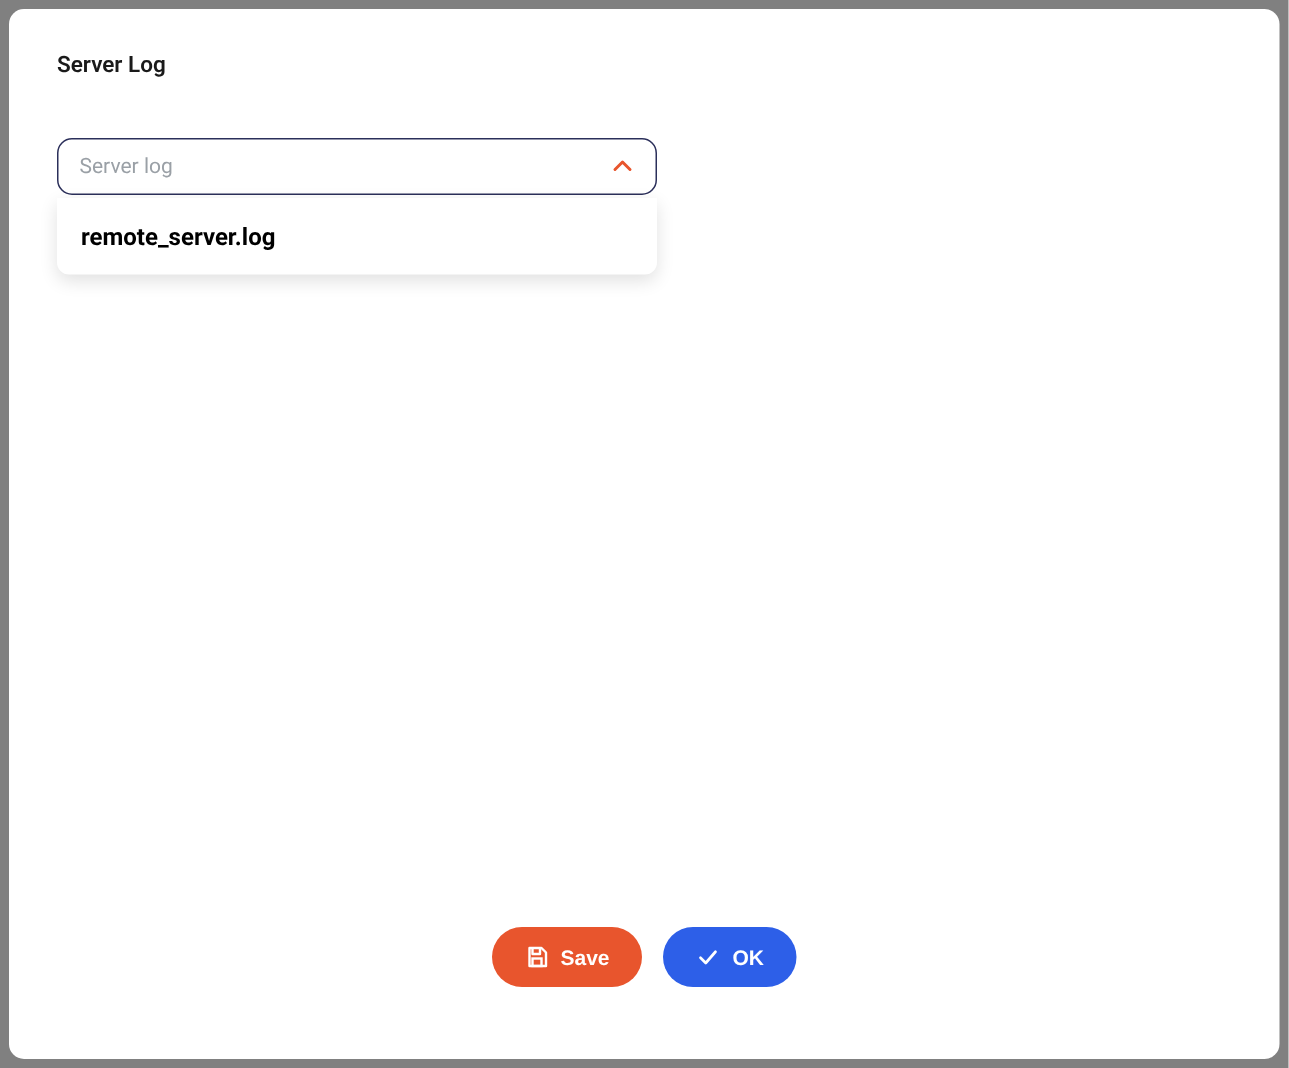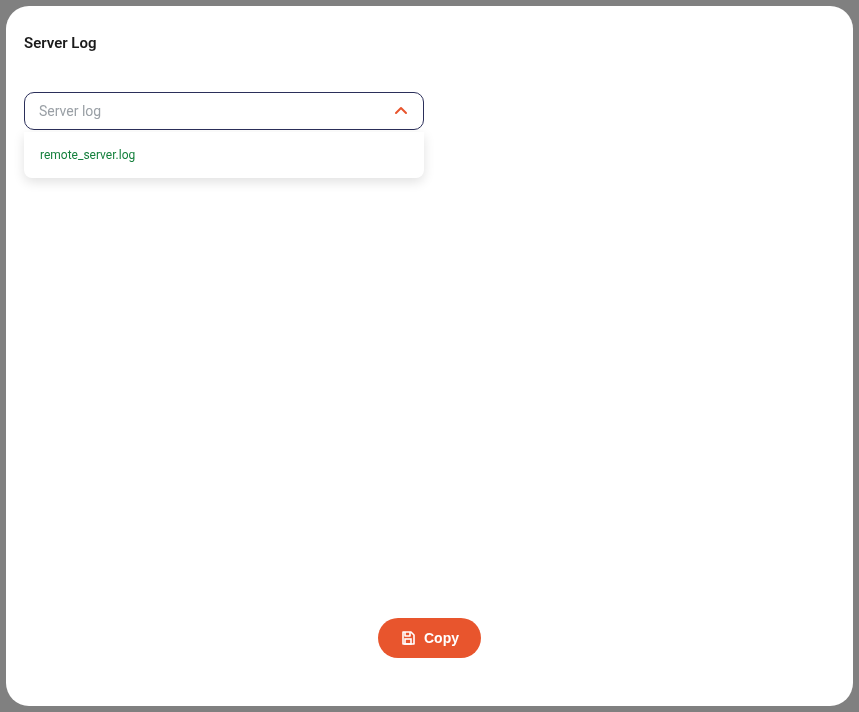--- a/index.html
+++ b/index.html
@@ -15,22 +15,22 @@
       overflow: hidden;
       position: relative;
     }
     .dialog {
       position: absolute;
       top: 6px;
       left: 6px;
       right: 6px;
       bottom: 6px;
       background: #ffffff;
-      border-radius: 23px;
-      padding: 28px 18px;
+      border-radius: 10px;
+      padding: 28px 32px;
       display: flex;
       flex-direction: column;
     }
     .dialog-title {
       font-size: 15px;
       font-weight: 600;
       color: #1a1a1a;
       margin-bottom: 40px;
     }
     .dropdown-wrapper {
@@ -65,23 +65,24 @@
       left: 0;
       right: 0;
       background: #ffffff;
       border-radius: 0 0 8px 8px;
       box-shadow: 0 4px 12px rgba(0,0,0,0.12);
       padding: 6px 0;
       z-index: 10;
     }
     .dropdown-item {
       padding: 10px 16px;
-      font-size: 12px;
-      color: #15803d;
+      font-size: 16px;
+      color: #000000;
       cursor: pointer;
+      font-weight: bold;
     }
     .button-bar {
       margin-top: auto;
       display: flex;
       justify-content: center;
       gap: 14px;
       padding-bottom: 20px;
     }
     .btn {
       height: 40px;
@@ -130,18 +131,26 @@
 
   <div class="button-bar">
     <button class="btn btn-orange">
       <span class="btn-icon">
         <svg width="16" height="16" viewBox="0 0 16 16" fill="none">
           <path d="M3 2 H11 L14 5 V14 H3 Z" stroke="#ffffff" stroke-width="1.6" stroke-linejoin="round"></path>
           <path d="M5 2 V6 H10 V2" stroke="#ffffff" stroke-width="1.6" stroke-linejoin="round"></path>
           <rect x="5" y="9" width="6" height="5" stroke="#ffffff" stroke-width="1.6"></rect>
         </svg>
       </span>
-      <span>Copy</span>
+      <span>Save</span>
     </button>
 
 
+    <button class="btn btn-blue">
+      <span class="btn-icon">
+        <svg width="16" height="16" viewBox="0 0 16 16" fill="none">
+          <path d="M3 8.5 L6.5 12 L13 4.5" stroke="#ffffff" stroke-width="1.8" stroke-linecap="round" stroke-linejoin="round"></path>
+        </svg>
+      </span>
+      <span>OK</span>
+    </button>
   </div>
 </div>
 
 </body></html>

